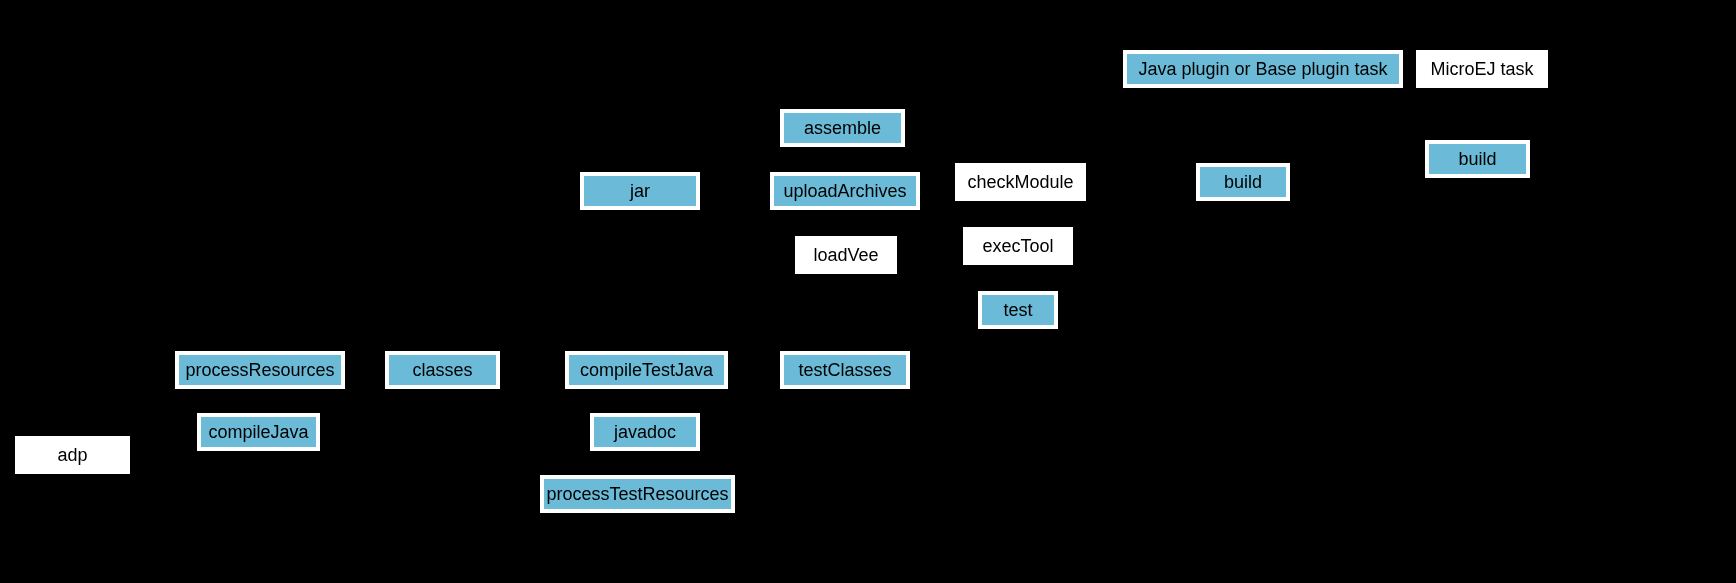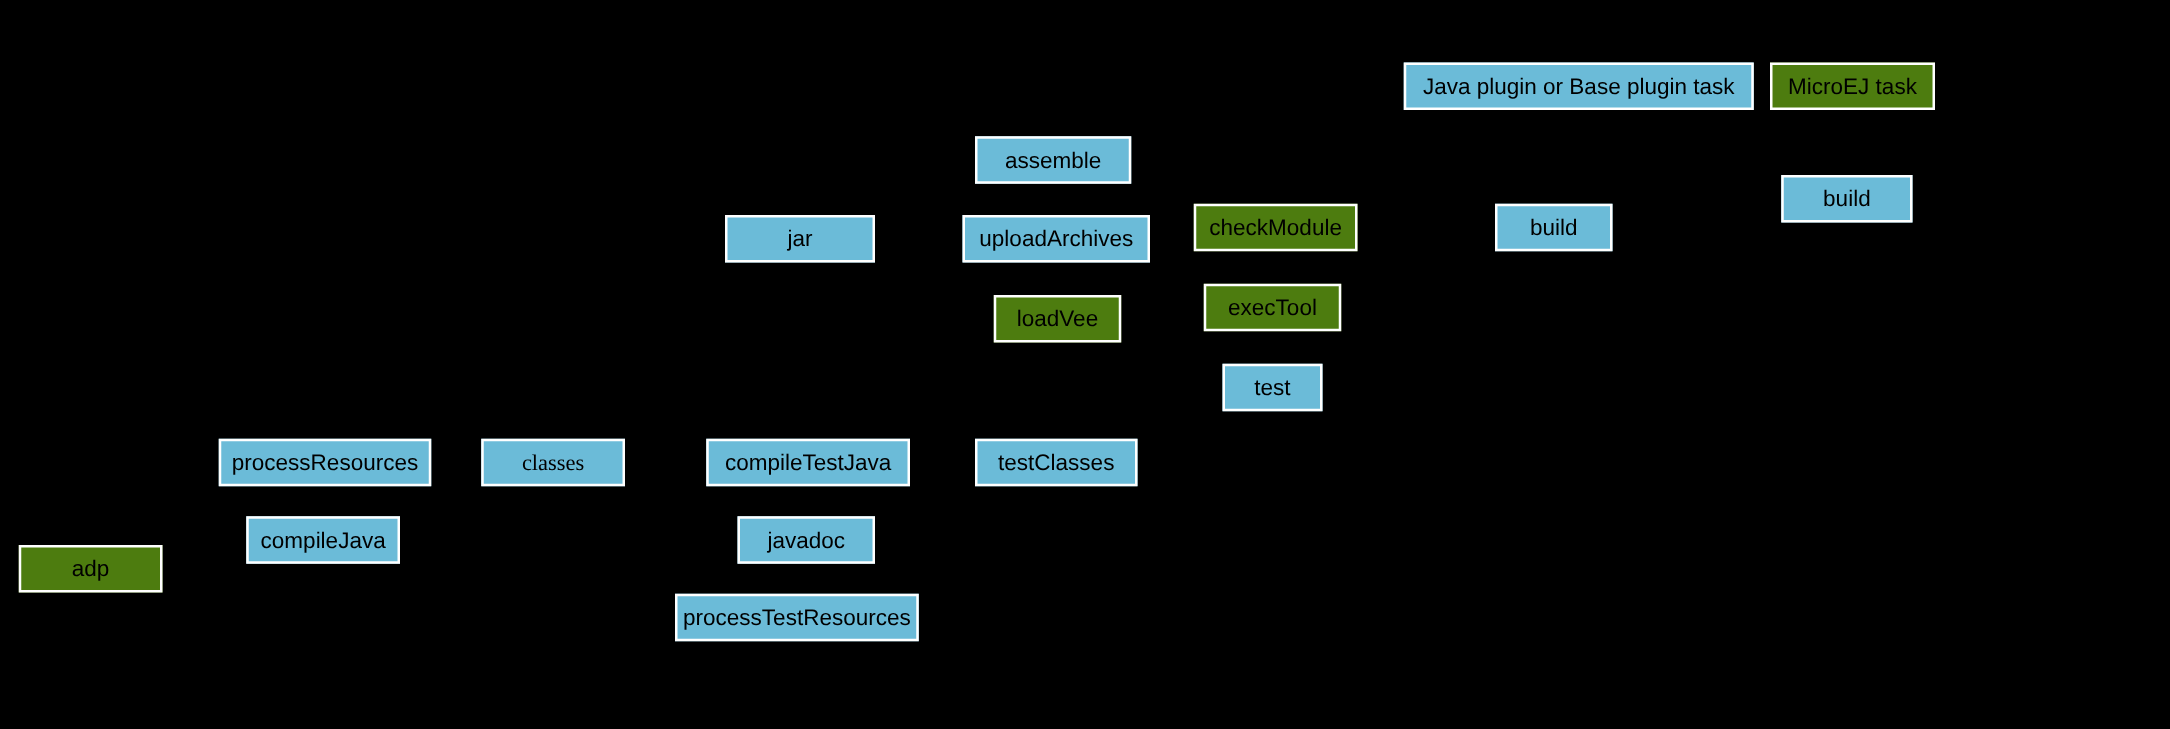--- a/index.html
+++ b/index.html
@@ -9,27 +9,27 @@
       background: #000;
       position: relative;
       font-family: Arial, Helvetica, sans-serif;
       font-size: 18px;
     }
     .node {
       position: absolute;
       display: flex;
       align-items: center;
       justify-content: center;
-      border: 2px solid #ffffff;
+      border: 4px solid #ffffff;
       padding: 8px 14px;
       text-align: center;
       white-space: nowrap;
     }
     .blue { background: #6BBBD8; }
-    .orange { background: #4d7c0f; }
+    .orange { background: #ffffff; }
     svg.edges {
       position: absolute;
       top: 0;
       left: 0;
       width: 1736px;
       height: 583px;
       pointer-events: none;
     }
   </style>
 </head>
@@ -92,21 +92,21 @@
     <span>adp</span>
   </div>
 
 <div class="node blue" style="left:175px; top:351px; width:170px; height:38px;">
     <span>processResources</span>
   </div>
 <div class="node blue" style="left:197px; top:413px; width:123px; height:38px;">
     <span>compileJava</span>
   </div>
 
-<div class="node blue" style="left:385px; top:351px; width:115px; height:38px;font-family:Liberation Serif, serif;">
+<div class="node blue" style="left:385px; top:351px; width:115px; height:38px;">
     <span>classes</span>
   </div>
 
 <div class="node blue" style="left:580px; top:172px; width:120px; height:38px;">
     <span>jar</span>
   </div>
 <div class="node blue" style="left:565px; top:351px; width:163px; height:38px;">
     <span>compileTestJava</span>
   </div>
 <div class="node blue" style="left:590px; top:413px; width:110px; height:38px;">

